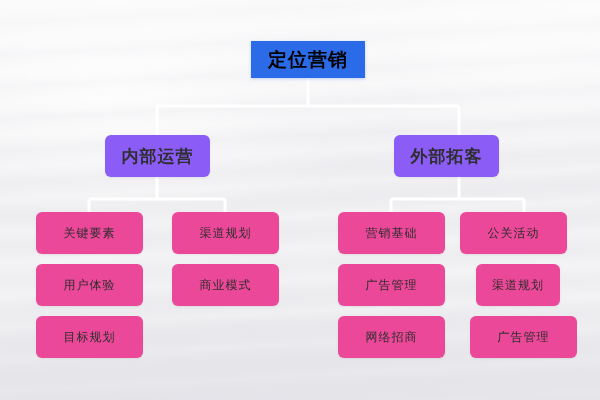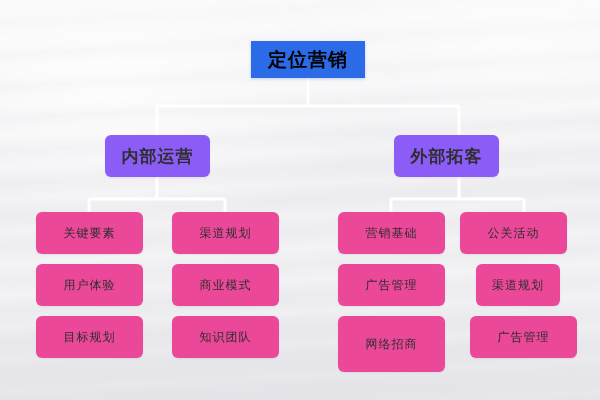--- a/index.html
+++ b/index.html
@@ -130,23 +130,22 @@
   <div class="node node-branch" style="left:105px; top:135px; width:105px; height:42px;">内部运营</div>
 
   <div class="node node-branch" style="left:394px; top:135px; width:105px; height:42px;">外部拓客</div>
 
   <div class="node node-leaf" style="left:36px; top:212px; width:107px; height:42px;">关键要素</div>
   <div class="node node-leaf" style="left:36px; top:264px; width:107px; height:42px;">用户体验</div>
   <div class="node node-leaf" style="left:36px; top:316px; width:107px; height:42px;">目标规划</div>
 
   <div class="node node-leaf" style="left:172px; top:212px; width:107px; height:42px;">渠道规划</div>
   <div class="node node-leaf" style="left:172px; top:264px; width:107px; height:42px;">商业模式</div>
-  <div class="node node-leaf" style="left:172px; top:316px; width:107px; height:42px;">知识团队</div>
 
   <div class="node node-leaf" style="left:338px; top:212px; width:107px; height:42px;">营销基础</div>
   <div class="node node-leaf" style="left:338px; top:264px; width:107px; height:42px;">广告管理</div>
-  <div class="node node-leaf" style="left:338px; top:316px; width:107px; height:56px;">网络招商</div>
+  <div class="node node-leaf" style="left:338px; top:316px; width:107px; height:42px;">网络招商</div>
 
   <div class="node node-leaf" style="left:460px; top:212px; width:107px; height:42px;">公关活动</div>
   <div class="node node-leaf" style="left:470px; top:264px; width:84px; height:42px;margin-left:6px;">渠道规划</div>
   <div class="node node-leaf" style="left:470px; top:316px; width:107px; height:42px;">广告管理</div>
 
 </div>
 
 </body></html>

